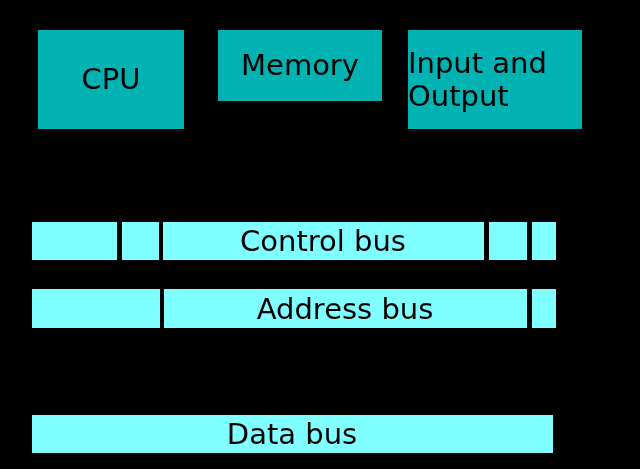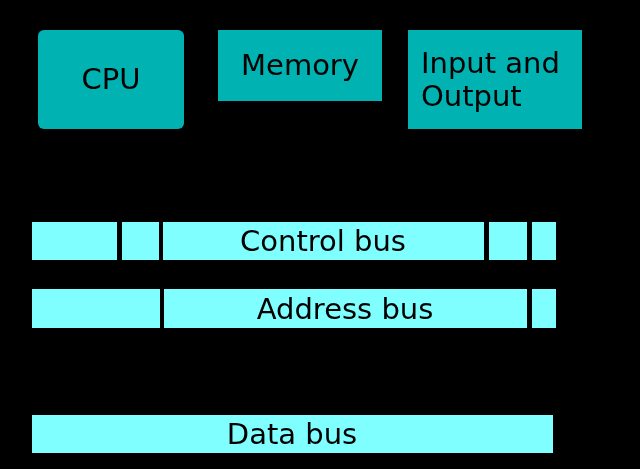--- a/index.html
+++ b/index.html
@@ -28,21 +28,20 @@
     box-sizing: border-box;
     white-space: pre-line;
   }
   .unit-box.center {
     justify-content: center;
     text-align: center;
   }
   .unit-box.left {
     justify-content: flex-start;
     text-align: left;
-    padding-left: 13px;
   }
   .bus-row {
     position: absolute;
     left: 0;
     width: 583px;
   }
   .bus-seg {
     position: absolute;
     background: #7FFFFF;
     top: 0;
@@ -61,21 +60,21 @@
   }
   .bus-label span {
     display: block;
   }
 </style>
 </head>
 <body>
 
 <div id="canvas" style="width: 640px; height: 469px; background: rgb(0, 0, 0);">
 
-  <div class="unit-box center" style="left: 38px; top: 30px; width: 146px; height: 99px; background: rgb(0, 178, 178); color: rgb(0, 0, 0); border-radius: 6px;">
+  <div class="unit-box center" style="left: 38px; top: 30px; width: 146px; height: 99px; background: rgb(0, 178, 178); color: rgb(0, 0, 0);">
     <span>CPU</span>
   </div>
   <div class="unit-box center" style="left: 218px; top: 30px; width: 164px; height: 71px; background: rgb(0, 178, 178); color: rgb(0, 0, 0);">
     <span>Memory</span>
   </div>
   <div class="unit-box left" style="left: 408px; top: 30px; width: 174px; height: 99px; background: rgb(0, 178, 178); color: rgb(0, 0, 0);">
     <span>Input and
 Output</span>
   </div>
 

